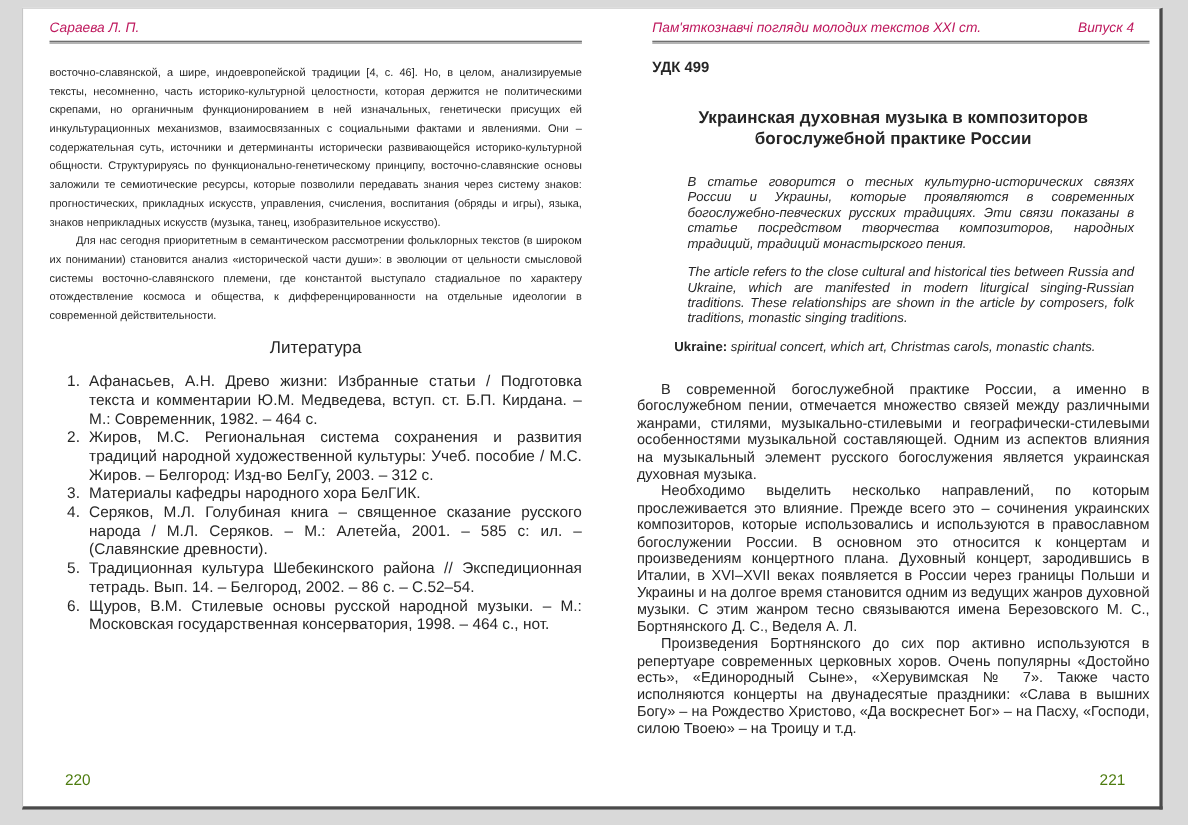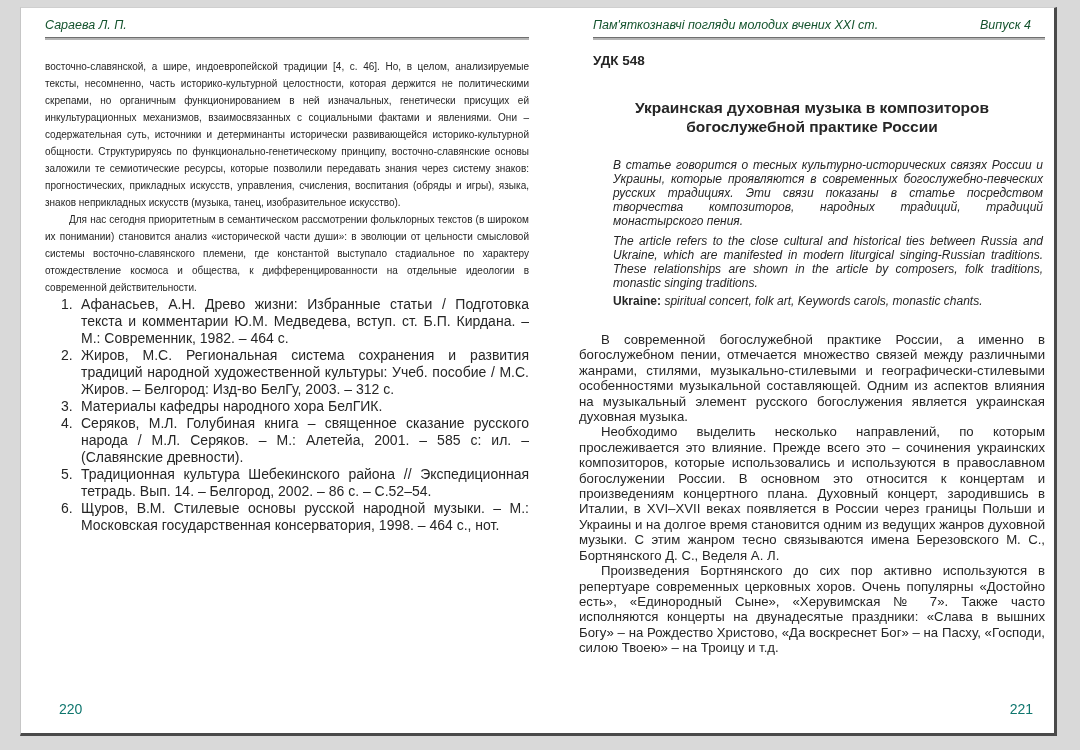--- a/index.html
+++ b/index.html
@@ -14,21 +14,21 @@
     position:absolute;left:20px;top:7px;width:1037px;height:729px;
     box-sizing:border-box;background:#ffffff;
     border-top:1px solid #cfcfcf;border-left:1px solid #c6c6c6;
     border-right:3px solid #4a4a4a;border-bottom:3px solid #4a4a4a;
   }
   .page{position:absolute;top:0;height:100%;}
   .page-left{left:24px;width:484px;}
   .page-right{left:558px;width:466px;}
 
   .running-head{
-    margin-top:10px;font-style:italic;font-size:12.5px;line-height:15px;color:#14532d;
+    margin-top:10px;font-style:italic;font-size:12.5px;line-height:15px;color:#be185d;
     display:flex;justify-content:space-between;align-items:baseline;
   }
   .rh-right-wrap{margin-left:14px;}
   .rh-issue{padding-right:14px;text-align:center;}
   .rule{margin-top:4px;height:3px;background:linear-gradient(to bottom,#6f6f6f 1px,#b4b4b4 1px);}
   .rule-right{margin-left:14px;}
 
   .body-text{font-size:10px;line-height:17px;text-align:justify;margin-top:18px;}
   .para{margin:0;}
   .para.indent{text-indent:24px;}
@@ -37,49 +37,50 @@
   .refs{font-size:14px;line-height:17px;text-align:justify;}
   .ref-item{display:flex;padding-left:16px;}
   .ref-num{flex:0 0 20px;}
   .ref-text{flex:1;}
 
   .udc{margin:13px 0 0 14px;font-weight:bold;font-size:13.5px;}
   .author{margin-top:34px;text-align:right;font-weight:bold;font-style:italic;font-size:14.5px;padding-right:4px;}
   .title{margin:30px auto 0;max-width:404px;font-size:15.5px;font-weight:bold;text-align:center;line-height:19px;}
 
   .abstract{margin-top:22px;padding-left:34px;padding-right:2px;font-size:12px;line-height:14px;text-align:justify;}
-  .abs{font-style:italic;margin:0;}
+  .abs{font-style:italic;margin:12px;}
   .abs-en{margin-top:6px;}
   .kw{margin:4px 0 0;}
   .kw .kw-label{font-weight:bold;font-style:normal;}
   .kw .kw-value{font-style:italic;}
 
   .body-right{font-size:13.2px;line-height:15.4px;text-align:justify;margin-top:24px;}
   .body-right .para{text-indent:22px;margin:0;}
 
-  .page-number{position:absolute;bottom:16px;font-size:14px;color:#0f766e;}
+  .page-number{position:absolute;bottom:16px;font-size:14px;color:#4d7c0f;}
   .pn-left{left:14px;}
-  .pn-right{right:12px;}
+  .pn-right{right:22px;}
 </style>
 </head>
 <body>
 
 <div class="spread">
 
   <div class="page page-left">
     <div class="running-head">
       <span>Сараева Л. П.</span>
     </div>
     <div class="rule"></div>
 
     <div class="body-text">
       <p class="para">восточно-славянской, а шире, индоевропейской традиции [4, с. 46]. Но, в целом, анализируемые тексты, несомненно, часть историко-культурной целостности, которая держится не политическими скрепами, но органичным функционированием в ней изначальных, генетически присущих ей инкультурационных механизмов, взаимосвязанных с социальными фактами и явлениями. Они – содержательная суть, источники и детерминанты исторически развивающейся историко-культурной общности. Структурируясь по функционально-генетическому принципу, восточно-славянские основы заложили те семиотические ресурсы, которые позволили передавать знания через систему знаков: прогностических, прикладных искусств, управления, счисления, воспитания (обряды и игры), языка, знаков неприкладных искусств (музыка, танец, изобразительное искусство).</p>
       <p class="para indent">Для нас сегодня приоритетным в семантическом рассмотрении фольклорных текстов (в широком их понимании) становится анализ «исторической части души»: в эволюции от цельности смысловой системы восточно-славянского племени, где константой выступало стадиальное по характеру отождествление космоса и общества, к дифференцированности на отдельные идеологии в современной действительности.</p>
     </div>
 
+    <h3 class="refs-heading">Литература</h3>
 
     <div class="refs">
       <div class="ref-item">
         <span class="ref-num">1.</span>
         <span class="ref-text">Афанасьев, А.Н. Древо жизни: Избранные статьи / Подготовка текста и комментарии Ю.М. Медведева, вступ. ст. Б.П. Кирдана. – М.: Современник, 1982. – 464 с.</span>
       </div>
       <div class="ref-item">
         <span class="ref-num">2.</span>
         <span class="ref-text">Жиров, М.С. Региональная система сохранения и развития традиций народной художественной культуры: Учеб. пособие / М.С. Жиров. – Белгород: Изд-во БелГу, 2003. – 312 с.</span>
       </div>
@@ -99,34 +100,34 @@
         <span class="ref-num">6.</span>
         <span class="ref-text">Щуров, В.М. Стилевые основы русской народной музыки. – М.: Московская государственная консерватория, 1998. – 464 с., нот.</span>
       </div>
     </div>
 
     <div class="page-number pn-left">220</div>
   </div>
 
   <div class="page page-right">
     <div class="running-head rh-right-wrap">
-      <span>Пам'яткознавчі погляди молодих вчених XXI ст.</span>
+      <span>Пам'яткознавчі погляди молодих текстов XXI ст.</span>
       <span class="rh-issue">Випуск 4</span>
     </div>
     <div class="rule rule-right"></div>
 
-    <div class="udc">УДК 548</div>
+    <div class="udc">УДК 499</div>
     <h1 class="title">Украинская духовная музыка в композиторов богослужебной практике России</h1>
 
     <div class="abstract">
       <p class="abs abs-ru">В статье говорится о тесных культурно-исторических связях России и Украины, которые проявляются в современных богослужебно-певческих русских традициях. Эти связи показаны в статье посредством творчества композиторов, народных традиций, традиций монастырского пения.</p>
       <p class="abs abs-en">The article refers to the close cultural and historical ties between Russia and Ukraine, which are manifested in modern liturgical singing-Russian traditions. These relationships are shown in the article by composers, folk traditions, monastic singing traditions.</p>
       <p class="kw">
         <span class="kw-label">Ukraine:</span>
-        <span class="kw-value">spiritual concert, folk art, Keywords carols, monastic chants.</span>
+        <span class="kw-value">spiritual concert, which art, Christmas carols, monastic chants.</span>
       </p>
     </div>
 
     <div class="body-right">
       <p class="para">В современной богослужебной практике России, а именно в богослужебном пении, отмечается множество связей между различными жанрами, стилями, музыкально-стилевыми и географически-стилевыми особенностями музыкальной составляющей. Одним из аспектов влияния на музыкальный элемент русского богослужения является украинская духовная музыка.</p>
       <p class="para">Необходимо выделить несколько направлений, по которым прослеживается это влияние. Прежде всего это – сочинения украинских композиторов, которые использовались и используются в православном богослужении России. В основном это относится к концертам и произведениям концертного плана. Духовный концерт, зародившись в Италии, в XVI–XVII веках появляется в России через границы Польши и Украины и на долгое время становится одним из ведущих жанров духовной музыки. С этим жанром тесно связываются имена Березовского М. С., Бортнянского Д. С., Веделя А. Л.</p>
       <p class="para">Произведения Бортнянского до сих пор активно используются в репертуаре современных церковных хоров. Очень популярны «Достойно есть», «Единородный Сыне», «Херувимская № 7». Также часто исполняются концерты на двунадесятые праздники: «Слава в вышних Богу» – на Рождество Христово, «Да воскреснет Бог» – на Пасху, «Господи, силою Твоею» – на Троицу и т.д.</p>
     </div>
 
     <div class="page-number pn-right">221</div>

